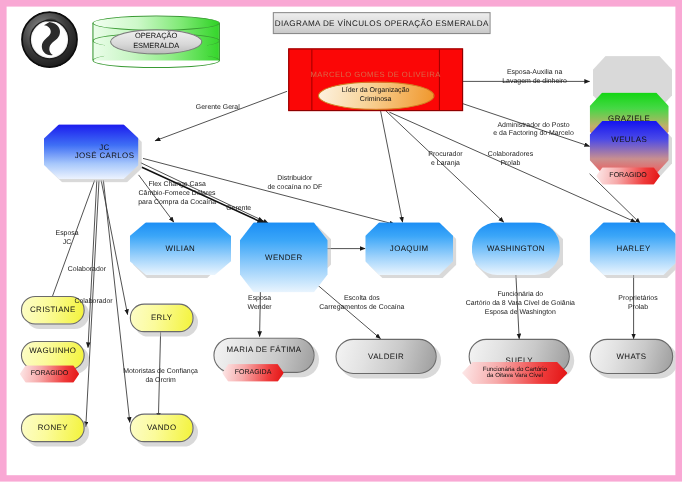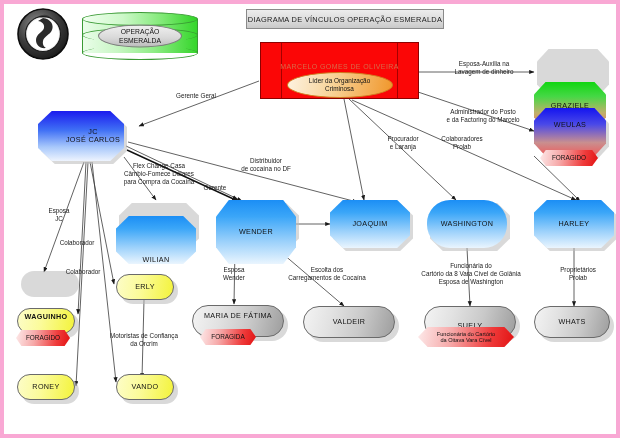--- a/index.html
+++ b/index.html
@@ -4,21 +4,21 @@
 <style>
   html,body{margin:0;padding:0;background:#ffffff;}
   body{
     font-family:"Liberation Sans", sans-serif;
     -webkit-font-smoothing:antialiased;
   }
   #canvas{
     position:relative;
     width:620px;height:438px;
     background:#ffffff;
-    border:4px solid #f9a8d4;
+    border:6px solid #f9a8d4;
     box-sizing:border-box;
     overflow:hidden;
   }
   #edges{position:absolute;left:0;top:0;width:620px;height:438px;pointer-events:none;}
 
   
   .node{
     position:absolute;
     display:flex;align-items:center;justify-content:center;
     text-align:center;
@@ -250,21 +250,21 @@
   </div>
   <div class="hexbadge" style="left:536px;top:146px;width:58px;height:16px;">FORAGIDO</div>
 
   <div class="shadow shadow-oct" style="left:37px;top:110px;width:86px;height:50px;"></div>
   <div class="node oct oct-blue" style="left:34px;top:107px;width:86px;height:50px;">
     <span class="lbl">JC
 JOSÉ CARLOS</span>
   </div>
 
   <div class="shadow shadow-oct" style="left:115px;top:199px;width:80px;height:48px;"></div>
-  <div class="node oct oct-cyan" style="left:112px;top:212px;width:80px;height:48px;align-items:flex-end;">
+  <div class="node oct oct-cyan" style="left:112px;top:196px;width:92px;height:48px;">
     <span class="lbl">WILIAN</span>
   </div>
 
   <div class="shadow shadow-oct" style="left:215px;top:199px;width:80px;height:48px;"></div>
   <div class="node oct oct-cyan" style="left:212px;top:196px;width:80px;height:64px;">
     <span class="lbl">WENDER</span>
   </div>
 
   <div class="shadow shadow-oct" style="left:329px;top:199px;width:80px;height:48px;"></div>
   <div class="node oct oct-cyan" style="left:326px;top:196px;width:80px;height:48px;">
@@ -275,24 +275,27 @@
   <div class="node oct oct-cyan" style="left:423px;top:196px;width:80px;height:48px;border-radius:23px;">
     <span class="lbl">WASHINGTON</span>
   </div>
 
   <div class="shadow shadow-oct" style="left:533px;top:199px;width:80px;height:48px;"></div>
   <div class="node oct oct-cyan" style="left:530px;top:196px;width:80px;height:48px;">
     <span class="lbl">HARLEY</span>
   </div>
 
   <div class="shadow" style="left:17px;top:267px;width:58px;height:26px;"></div>
+  <div class="node pill pill-yellow" style="left:13px;top:263px;width:58px;height:26px;">
+    <span class="lbl">CRISTIANE</span>
+  </div>
 
   <div class="shadow" style="left:17px;top:308px;width:58px;height:26px;"></div>
   <div class="node pill pill-yellow" style="left:13px;top:304px;width:58px;height:26px;">
-    <span class="lbl" style="position:relative;top:-4px;font-weight:bold;">WAGUINHO</span>
+    <span class="lbl" style="position:relative;top:-4px;">WAGUINHO</span>
   </div>
   <div class="hexbadge" style="left:12px;top:326px;width:54px;height:16px;">FORAGIDO</div>
 
   <div class="shadow" style="left:17px;top:374px;width:58px;height:26px;"></div>
   <div class="node pill pill-yellow" style="left:13px;top:370px;width:58px;height:26px;">
     <span class="lbl">RONEY</span>
   </div>
 
   <div class="shadow" style="left:116px;top:274px;width:58px;height:26px;"></div>
   <div class="node pill pill-yellow" style="left:112px;top:270px;width:58px;height:26px;">

